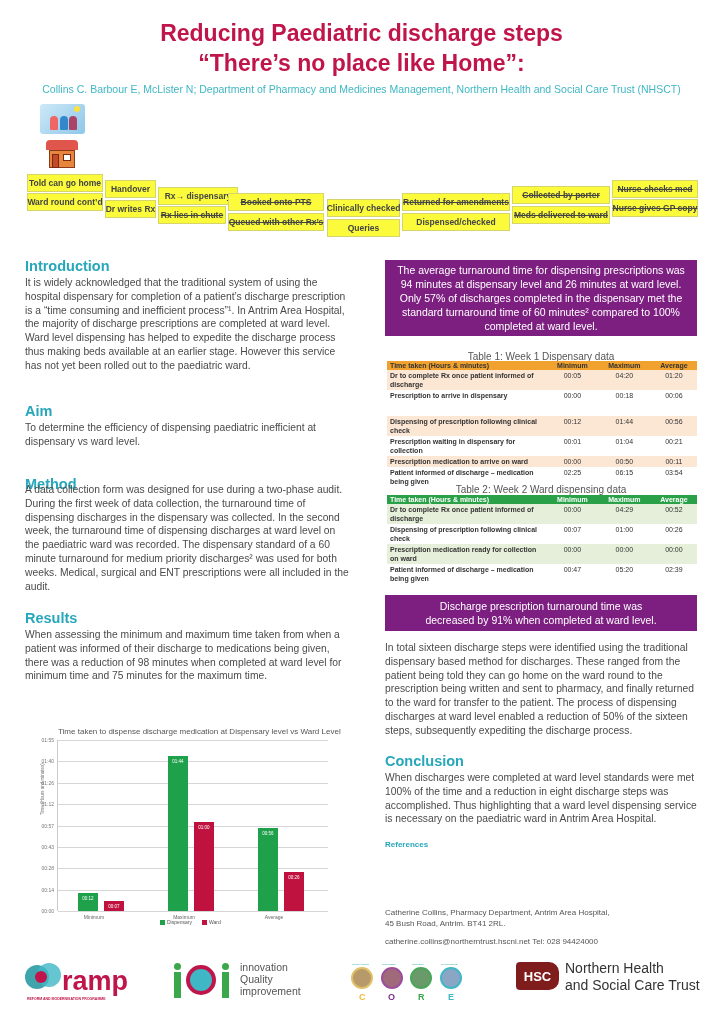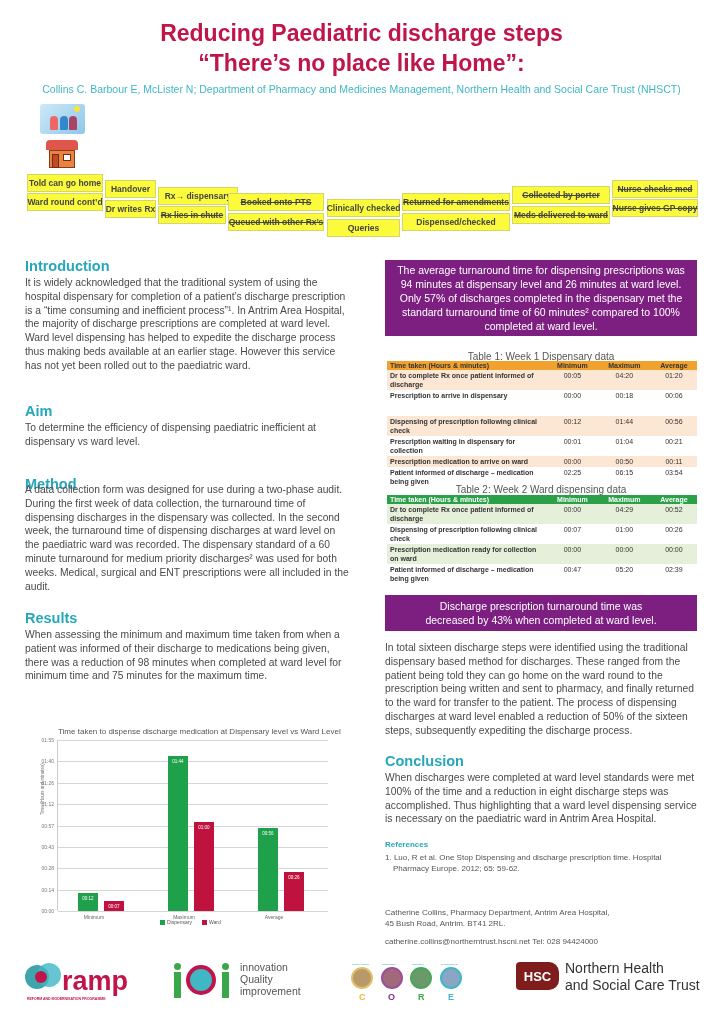--- a/index.html
+++ b/index.html
@@ -276,30 +276,29 @@
       </tr>
     <tr class="even">
         <td>Patient informed of discharge – medication being given</td>
         <td>00:47</td>
         <td>05:20</td>
         <td>02:39</td>
       </tr>
   </tbody>
 </table>
 
-<div class="purple" style="left:385px;top:595px;width:312px;height:36px;padding:3px 40px;">Discharge prescription turnaround time was decreased by 43% when completed at ward level.</div>
+<div class="purple" style="left:385px;top:595px;width:312px;height:36px;padding:3px 40px;">Discharge prescription turnaround time was decreased by 91% when completed at ward level.</div>
 
 <div class="para" style="left:385px;top:641px;width:320px;">In total sixteen discharge steps were identified using the traditional dispensary based method for discharges. These ranged from the patient being told they can go home on the ward round to the prescription being written and sent to pharmacy, and finally returned to the ward for transfer to the patient. The process of dispensing discharges at ward level enabled a reduction of 50% of the sixteen steps, subsequently expediting the discharge process.</div>
 
 <h2 style="left:385px;top:753px;">Conclusion</h2>
 <div class="para" style="left:385px;top:771px;width:320px;">When discharges were completed at ward level standards were met 100% of the time and a reduction in eight discharge steps was accomplished. Thus highlighting that a ward level dispensing service is necessary on the paediatric ward in Antrim Area Hospital.</div>
 
 <div class="refs-title">References</div>
 <div class="refs" style="width:300px;">
-  <div style="padding-left:8px;text-indent:-8px;">1. Luo, R et al. One Stop Dispensing and discharge prescription time. Hospital Pharmacy Europe. 2012; 65: 59-62.</div>
 </div>
 <div class="contact" style="top:907px;">
   <div>Catherine Collins, Pharmacy Department, Antrim Area Hospital,</div>
   <div>45 Bush Road, Antrim. BT41 2RL.</div>
 </div>
 <div class="contact" style="top:936px;">catherine.collins@northerntrust.hscni.net Tel: 028 94424000</div>
 
 <div class="logo" style="left:25px;top:963px;width:36px;height:30px;">
   <div style="position:absolute;left:0;top:2px;width:24px;height:24px;border-radius:50%;background:#2b9aa3;opacity:.9;"></div>
   <div style="position:absolute;left:12px;top:0;width:24px;height:24px;border-radius:50%;background:#3fb7c4;opacity:.8;"></div>

